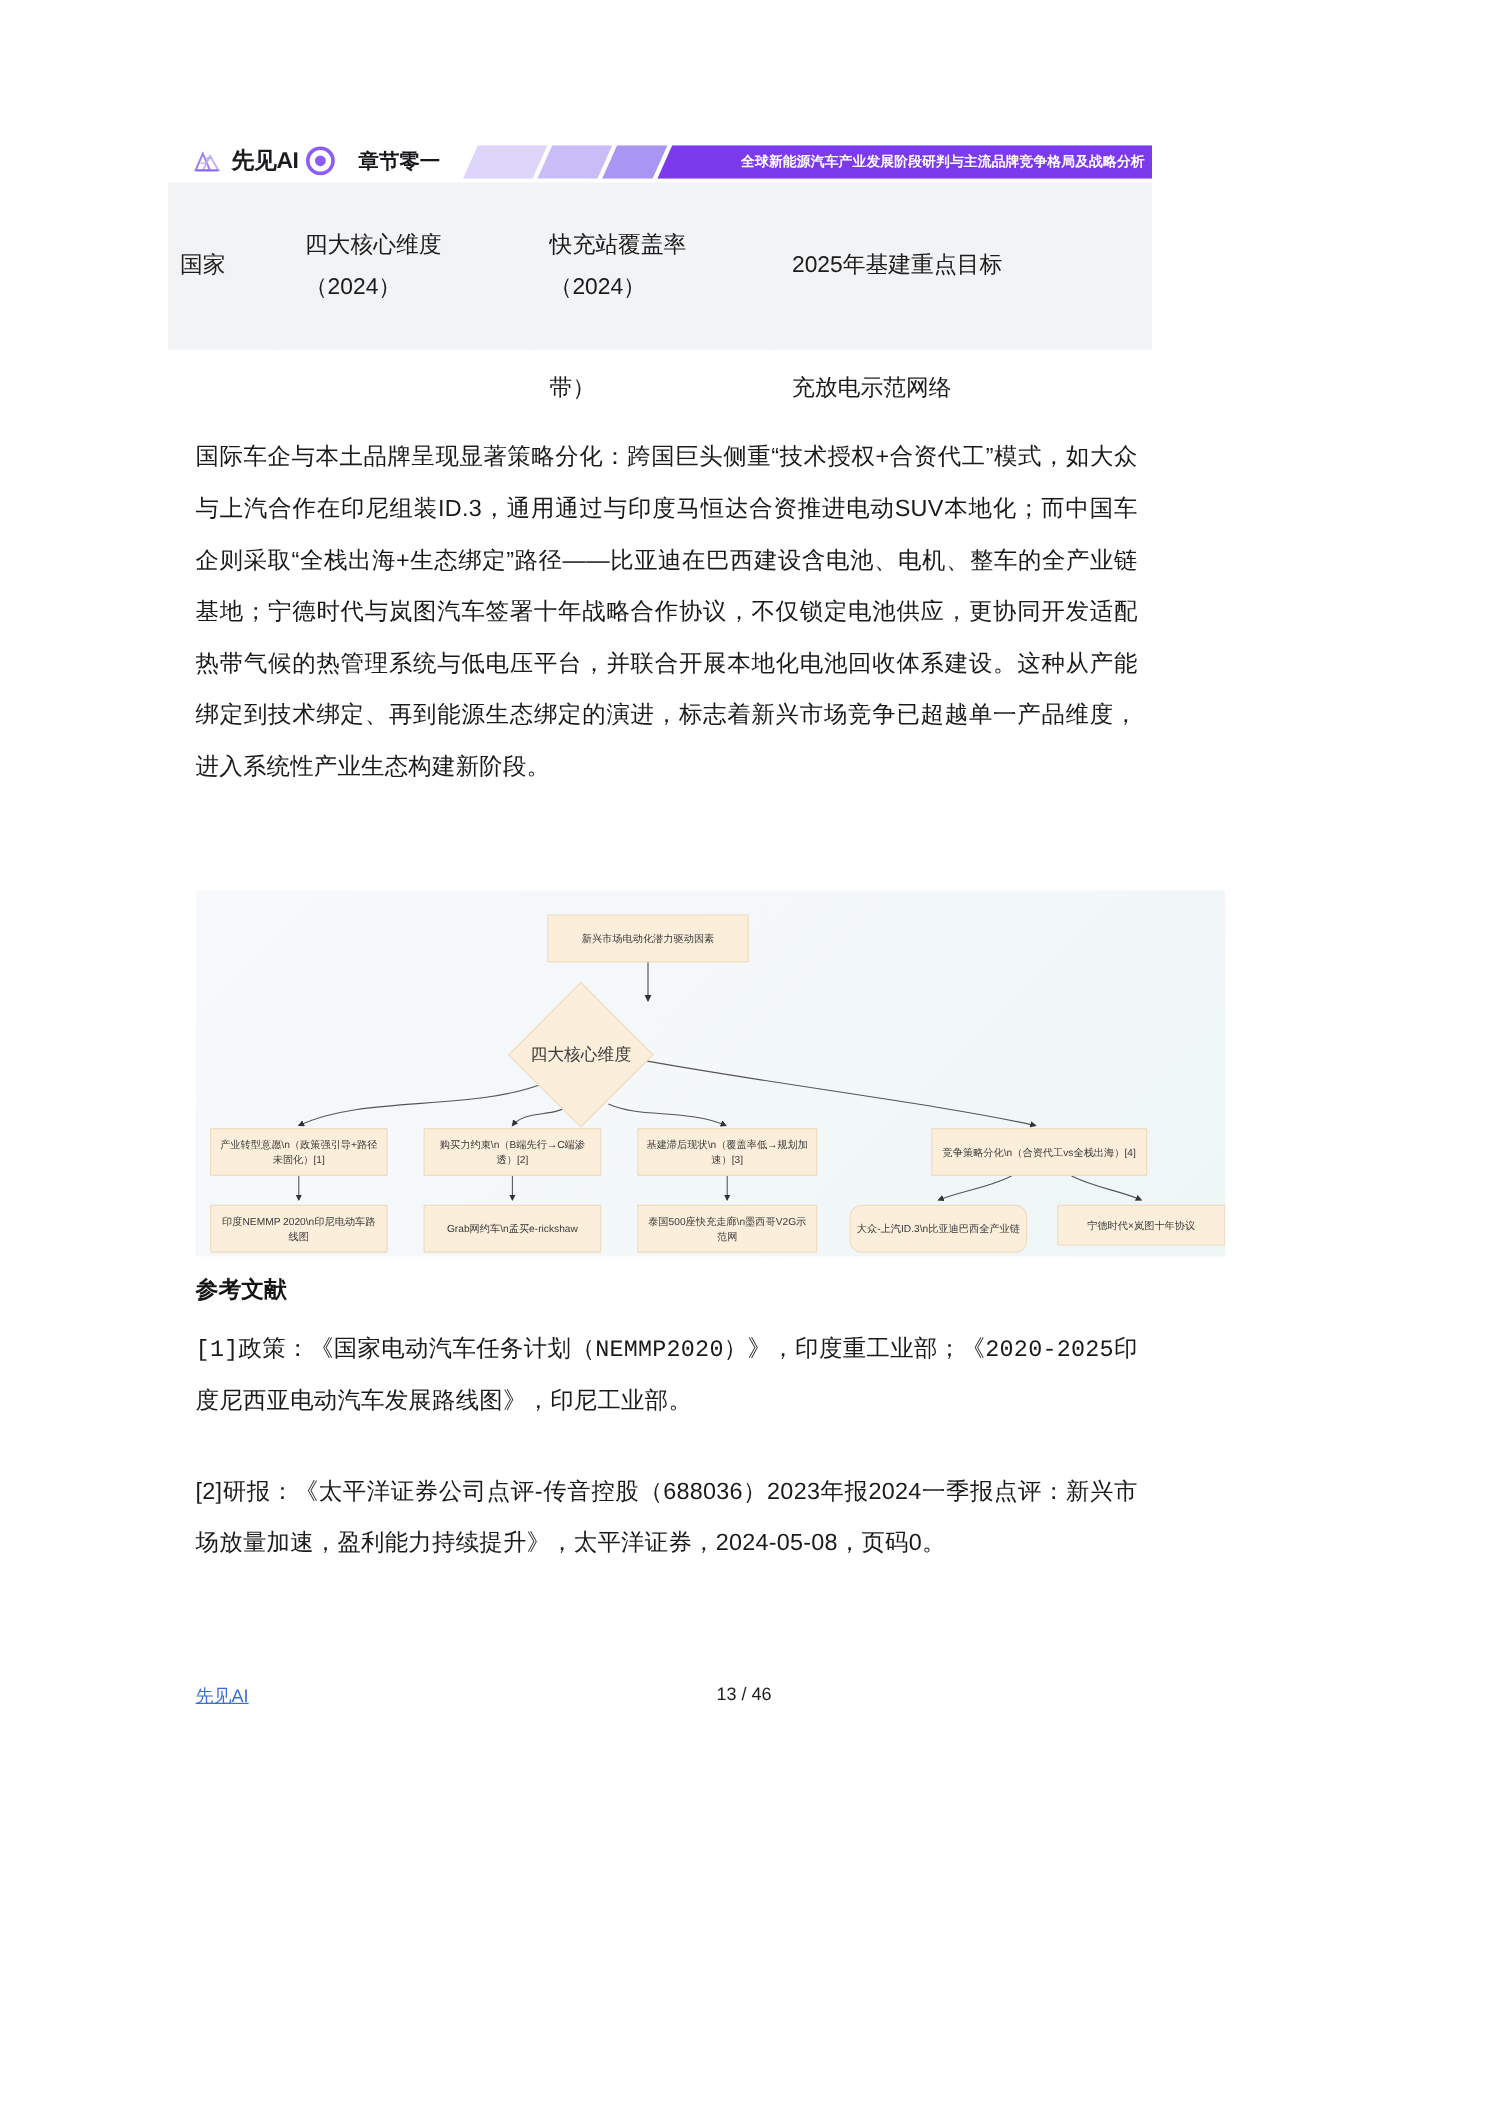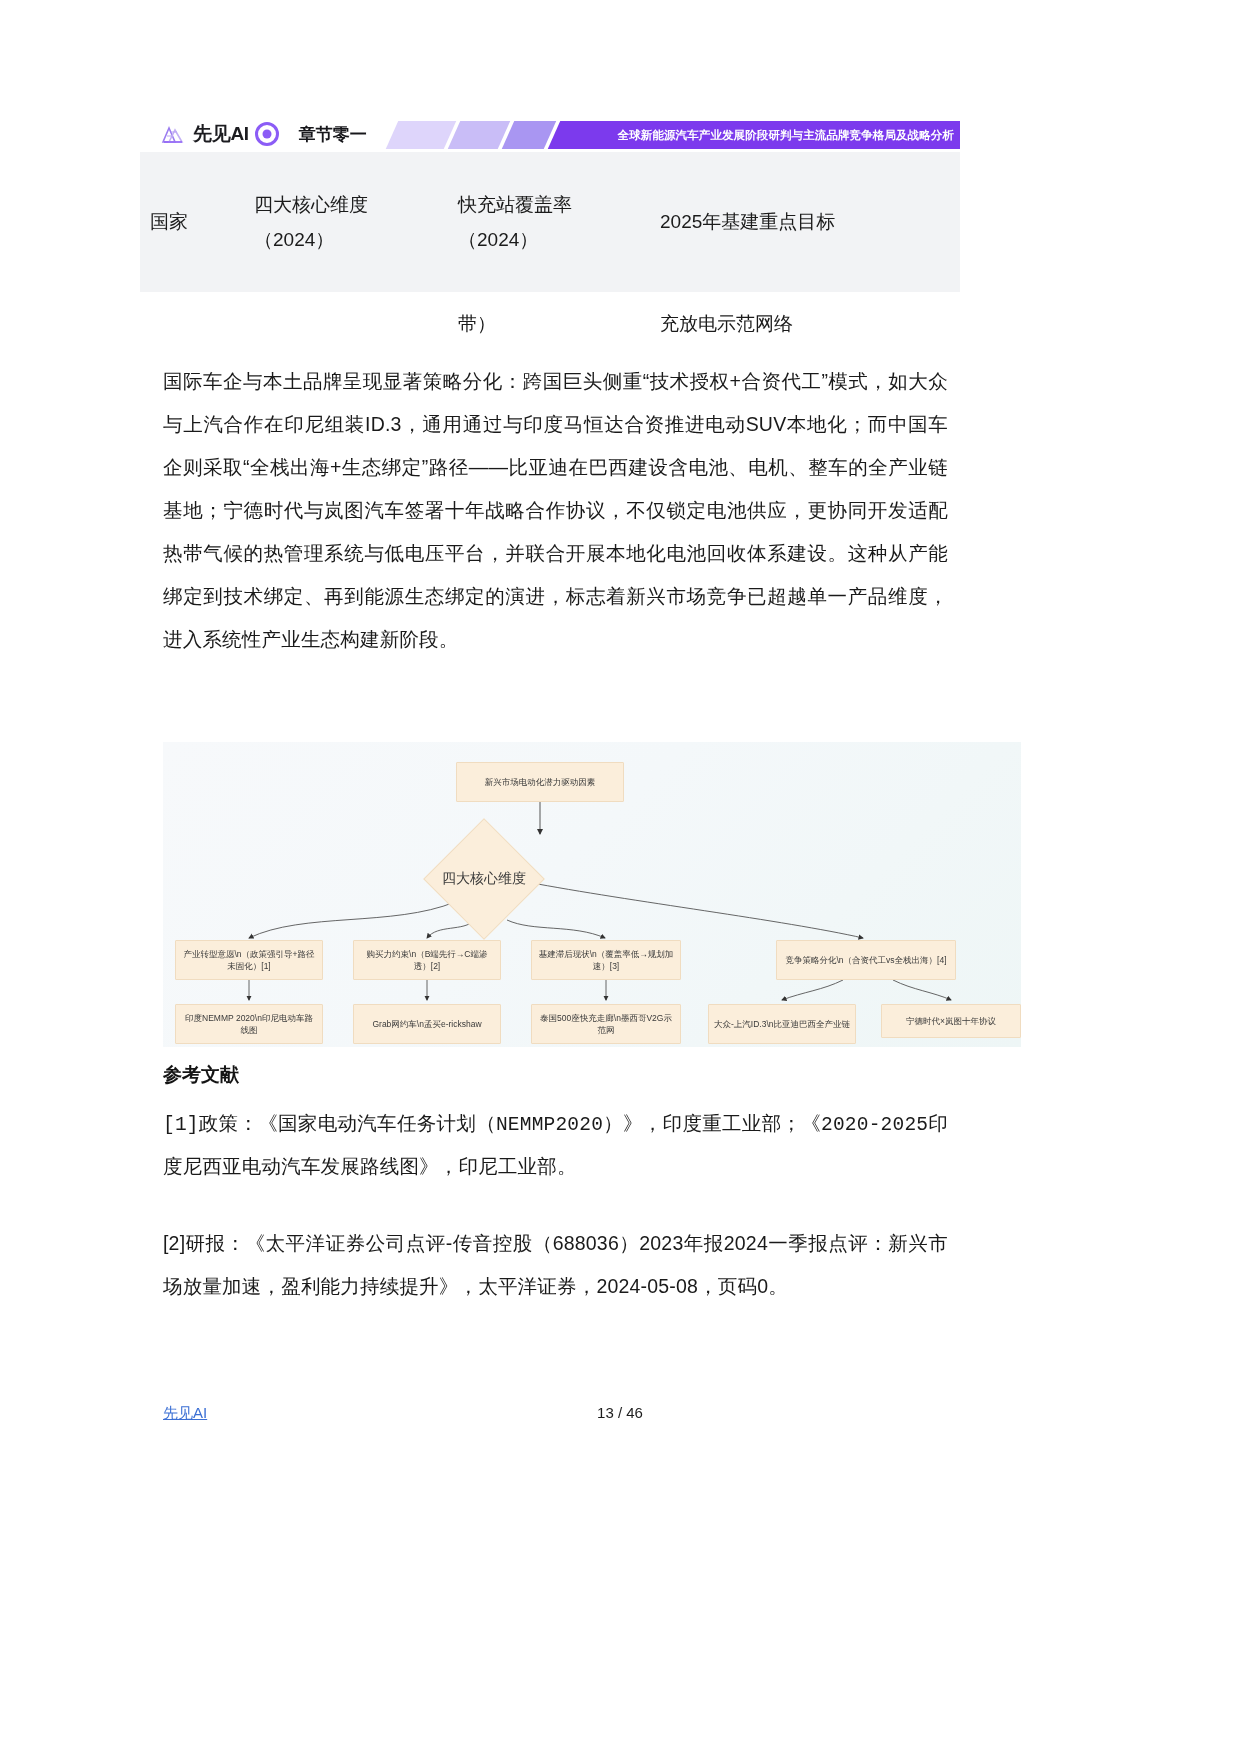--- a/index.html
+++ b/index.html
@@ -206,21 +206,21 @@
     color: #3a3a3a;
     text-align: right;
   }
   .node-m1 { left: 12px;  top: 198px; width: 148px; height: 40px; }
   .node-m2 { left: 190px; top: 198px; width: 148px; height: 40px; }
   .node-m3 { left: 368px; top: 198px; width: 150px; height: 40px; }
   .node-m4 { left: 613px; top: 198px; width: 180px; height: 40px; }
   .node-b1 { left: 12px;  top: 262px; width: 148px; height: 40px; }
   .node-b2 { left: 190px; top: 262px; width: 148px; height: 40px; }
   .node-b3 { left: 368px; top: 262px; width: 150px; height: 40px; }
-  .node-b4 { left: 545px; top: 262px; width: 148px; height: 40px; }
+  .node-b4 { left: 545px; top: 262px; width: 148px; height: 40px; border-radius: 10px; }
   .node-b5 { left: 718px; top: 262px; width: 140px; height: 34px; }
   .edges { position: absolute; left: 0; top: 0; width: 858px; height: 305px; }
 
   
   .ref-title {
     position: absolute;
     left: 163px;
     top: 1062px;
     font-size: 19px;
     font-weight: 700;

